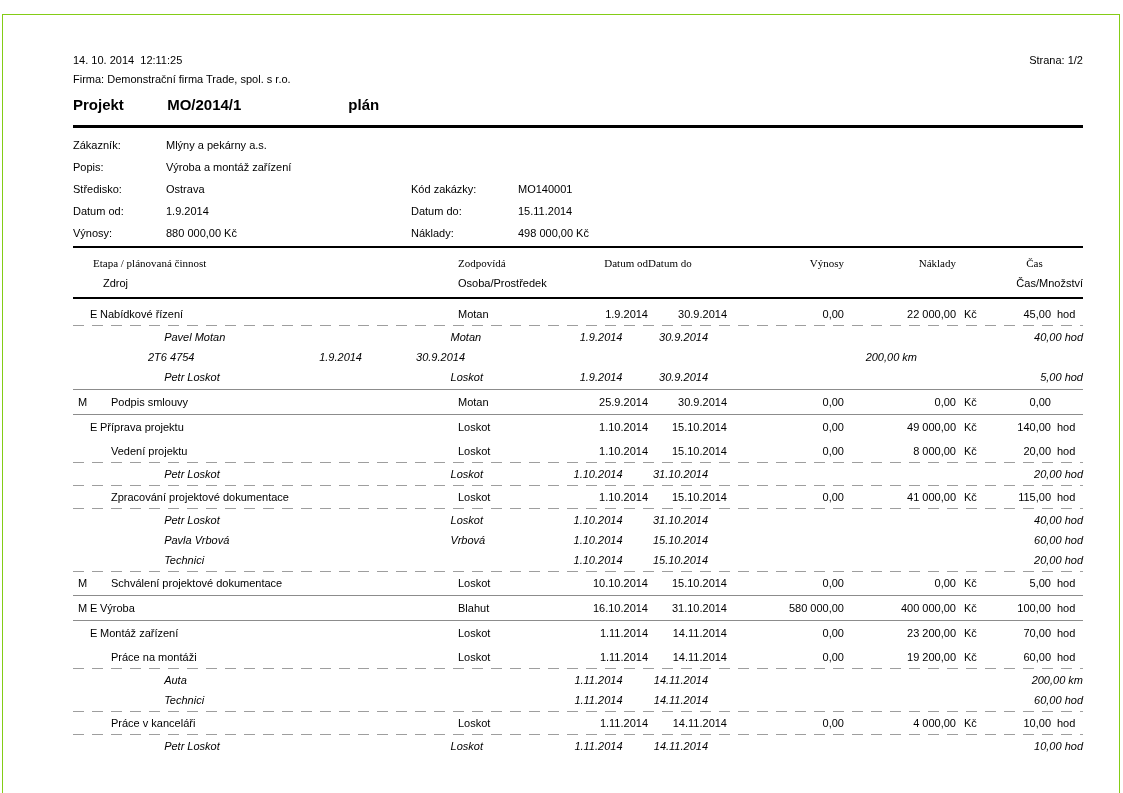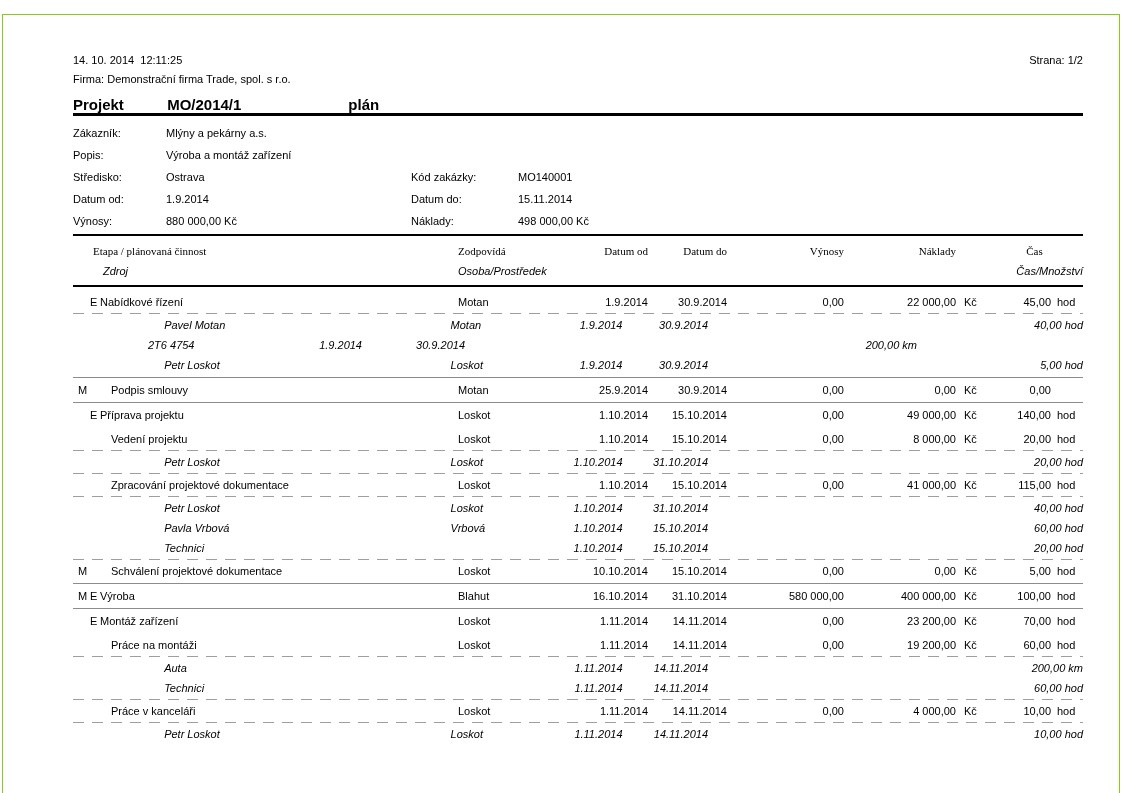--- a/index.html
+++ b/index.html
@@ -17,43 +17,43 @@
 
   
   .rpt-header { position:relative; }
   .datetime { height:19px; line-height:19px; white-space:pre; }
   .company  { height:19px; line-height:19px; }
   .page-num { position:absolute; right:0; top:0; height:19px; line-height:19px; }
 
   
   .title-row {
     margin-top:7px; font-size:15px; font-weight:bold;
-    padding-bottom:0; border-bottom:3px solid #000;
+    padding-bottom:12px; border-bottom:3px solid #000;
   }
   .t-label { display:inline-block; width:90px; }
   .t-code  { display:inline-block; width:177px; }
 
   
   .info { margin-top:6px; }
   .info-row { position:relative; height:22px; line-height:22px; }
   .info-row .l1 { position:absolute; left:0; }
   .info-row .v1 { position:absolute; left:93px; }
   .info-row .l2 { position:absolute; left:338px; }
   .info-row .v2 { position:absolute; left:445px; }
 
   
   .tbl { margin-top:2px; }
   .thead { border-top:2px solid #000; border-bottom:2px solid #000; padding:5px 0 4px; }
   .th-row1 { display:flex; height:21px; line-height:21px; padding-left:20px;font-family:Liberation Serif, serif; }
-  .th-row2 { display:flex; height:19px; line-height:19px; padding-left:30px; font-style:italic; }
+  .th-row2 { display:flex; height:19px; line-height:19px; padding-left:30px; }
   .h-act1 { width:365px; }
   .h-act2 { width:355px; }
   .h-resp { width:110px; }
   .h-from { width:80px;  text-align:right; }
-  .h-to   { width:79px;  text-align:right; }
+  .h-to   { width:79px;  text-align:left; }
   .h-rev  { width:117px; text-align:right; }
   .h-cost { width:112px; text-align:right; }
   .h-cur  { width:30px; }
   .h-time { width:97px;  text-align:center; }
   .h-sp   { width:418px; }
   .h-timefull { width:97px; text-align:right; }
 
   .tbody { padding-top:5px; }
   .trow { display:flex; height:20px; line-height:20px; padding-left:5px; white-space:nowrap; }
   .trow.it { font-style:italic;gap:24px; }

